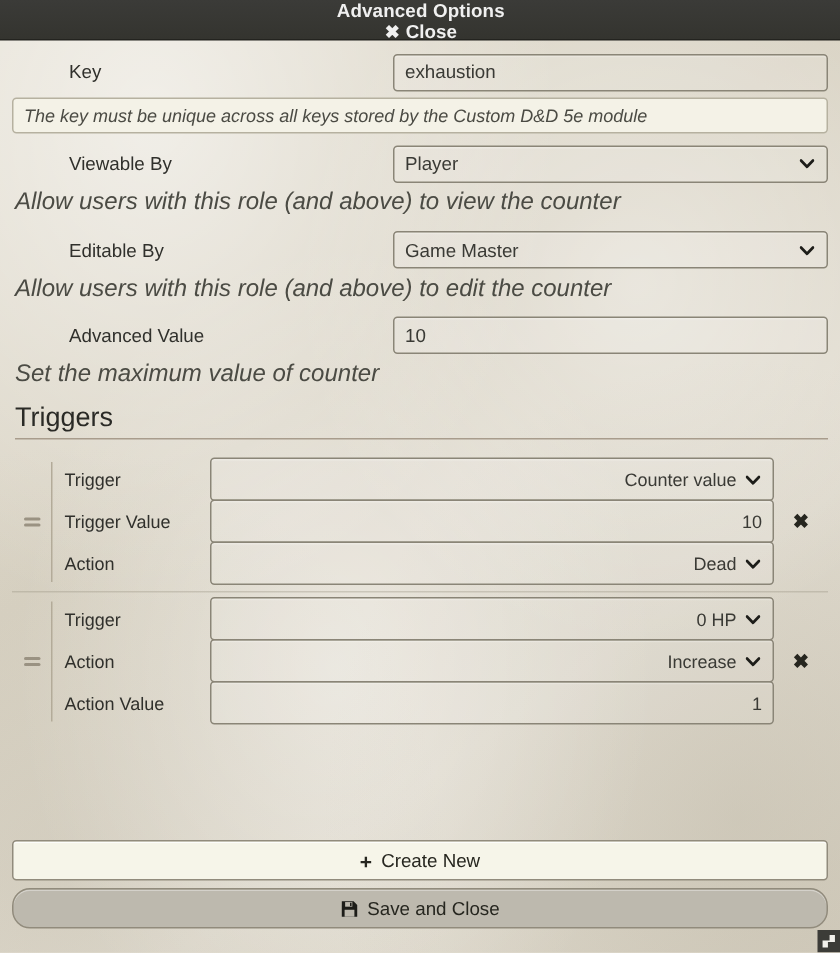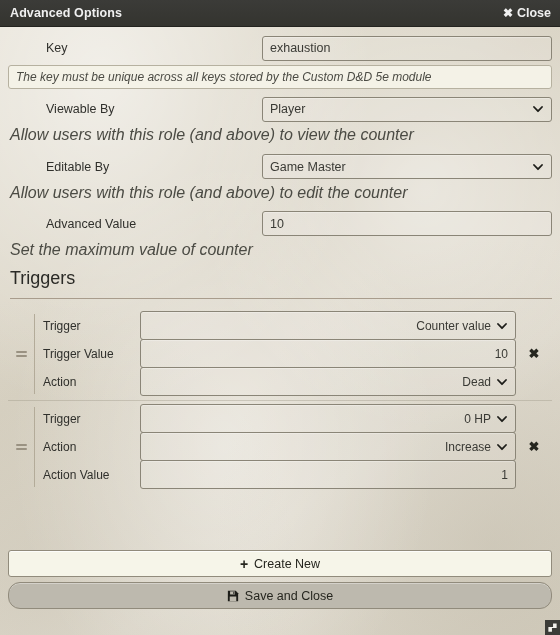--- a/index.html
+++ b/index.html
@@ -34,20 +34,21 @@
   
   .titlebar {
     height: 27px;
     background: linear-gradient(180deg, #3b3b38 0%, #34342f 100%);
     display: flex;
     align-items: center;
     justify-content: space-between;
     padding: 0 9px 0 10px;
     box-sizing: border-box;
     border-bottom: 1px solid #23231f;
+    flex-direction: column;
   }
   .title-text {
     color: #f0f0f0;
     font-size: 12.5px;
     font-weight: bold;
     letter-spacing: 0.1px;
     white-space: nowrap;
   }
   .close-btn {
     color: #f0f0f0;
@@ -139,21 +140,21 @@
   .hint.plain {
     margin: 3px 2px 9px 2px;
   }
 
   
   .section-head {
     font-size: 18px;
     color: #2a2a26;
     font-weight: normal;
     margin: 7px 0 0 2px;
-    padding-bottom: 9px;
+    padding-bottom: 3px;
     border-bottom: 1px solid #a89c8c;
     line-height: 1.15;
   }
 
   
   .triggers-list {
     margin-top: 9px;
   }
   .trigger-group {
     display: flex;
@@ -243,21 +244,21 @@
     cursor: pointer;
     margin-bottom: 5px;
   }
   .btn.create {
     background: #f6f5e9;
     box-shadow: inset 0 1px 0 rgba(255,255,255,0.8);
   }
   .btn.save {
     background: #bdb9ae;
     box-shadow: inset 0 1px 0 rgba(255,255,255,0.35);
-    margin-bottom: 10px;
+    margin-bottom: 0;
     border-radius: 12px;
   }
   .btn-icon {
     display: inline-flex;
     align-items: center;
     justify-content: center;
     line-height: 1;
   }
   .plus-icon {
     font-size: 14px;

